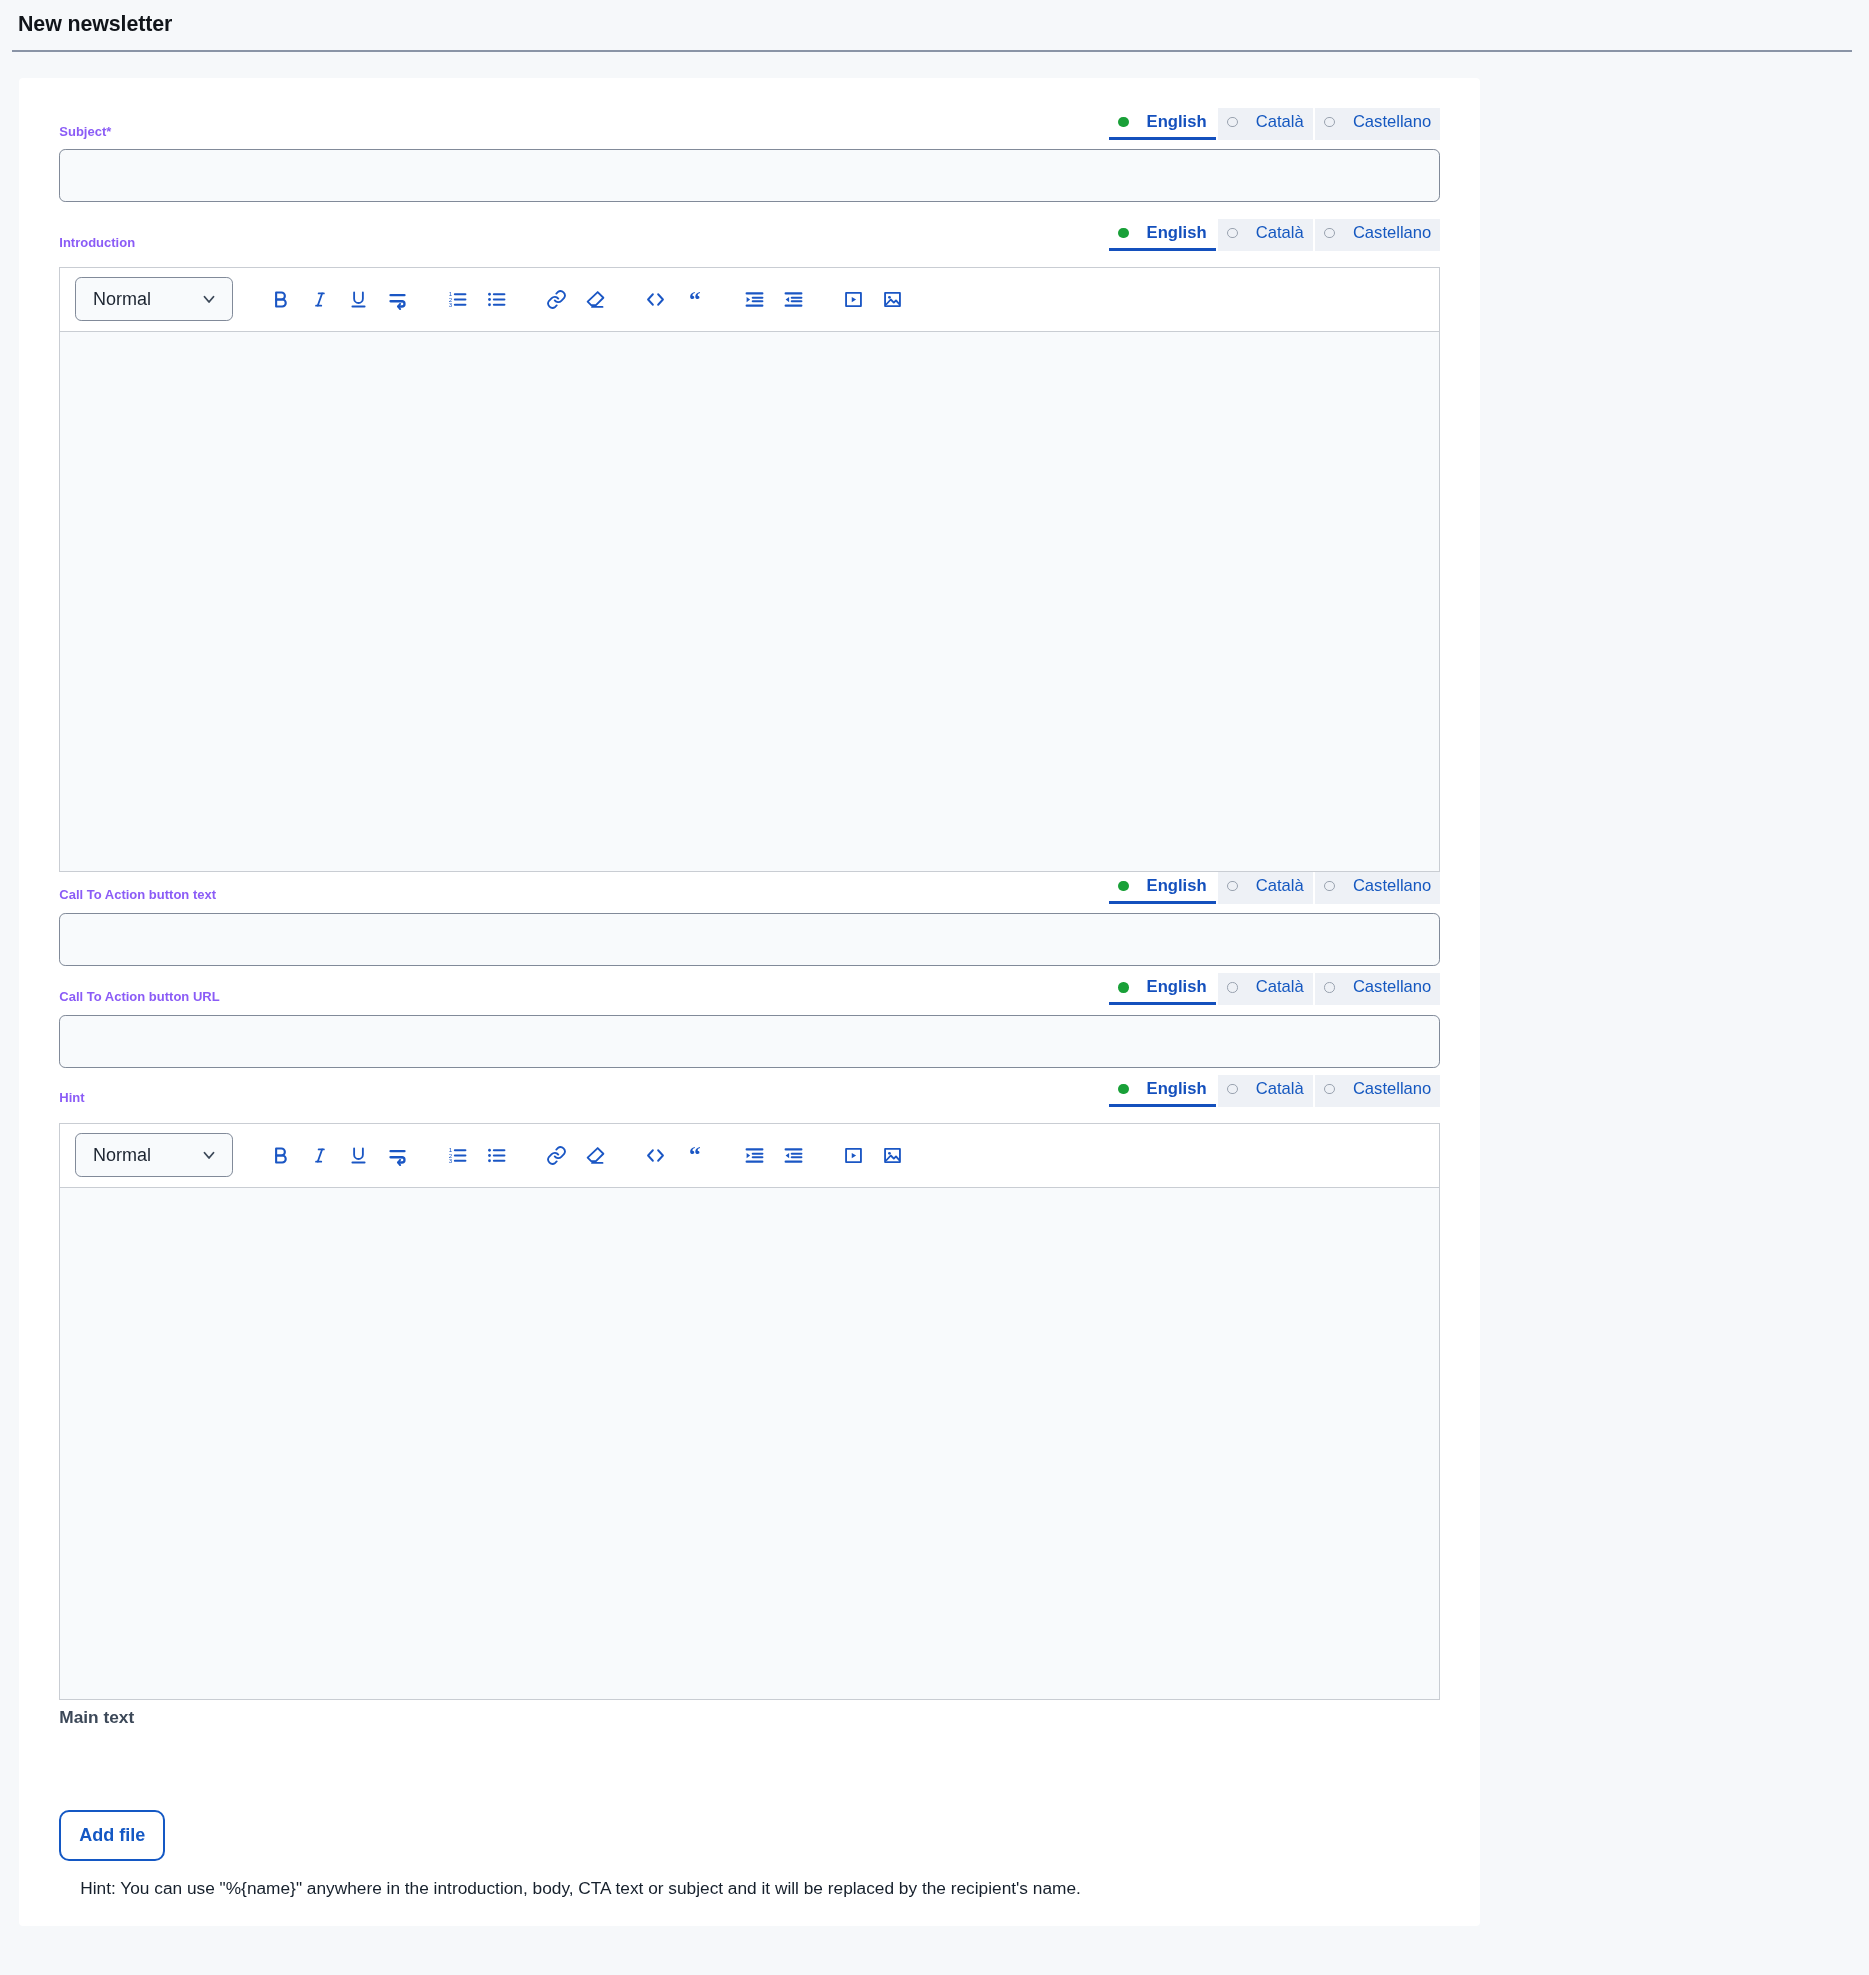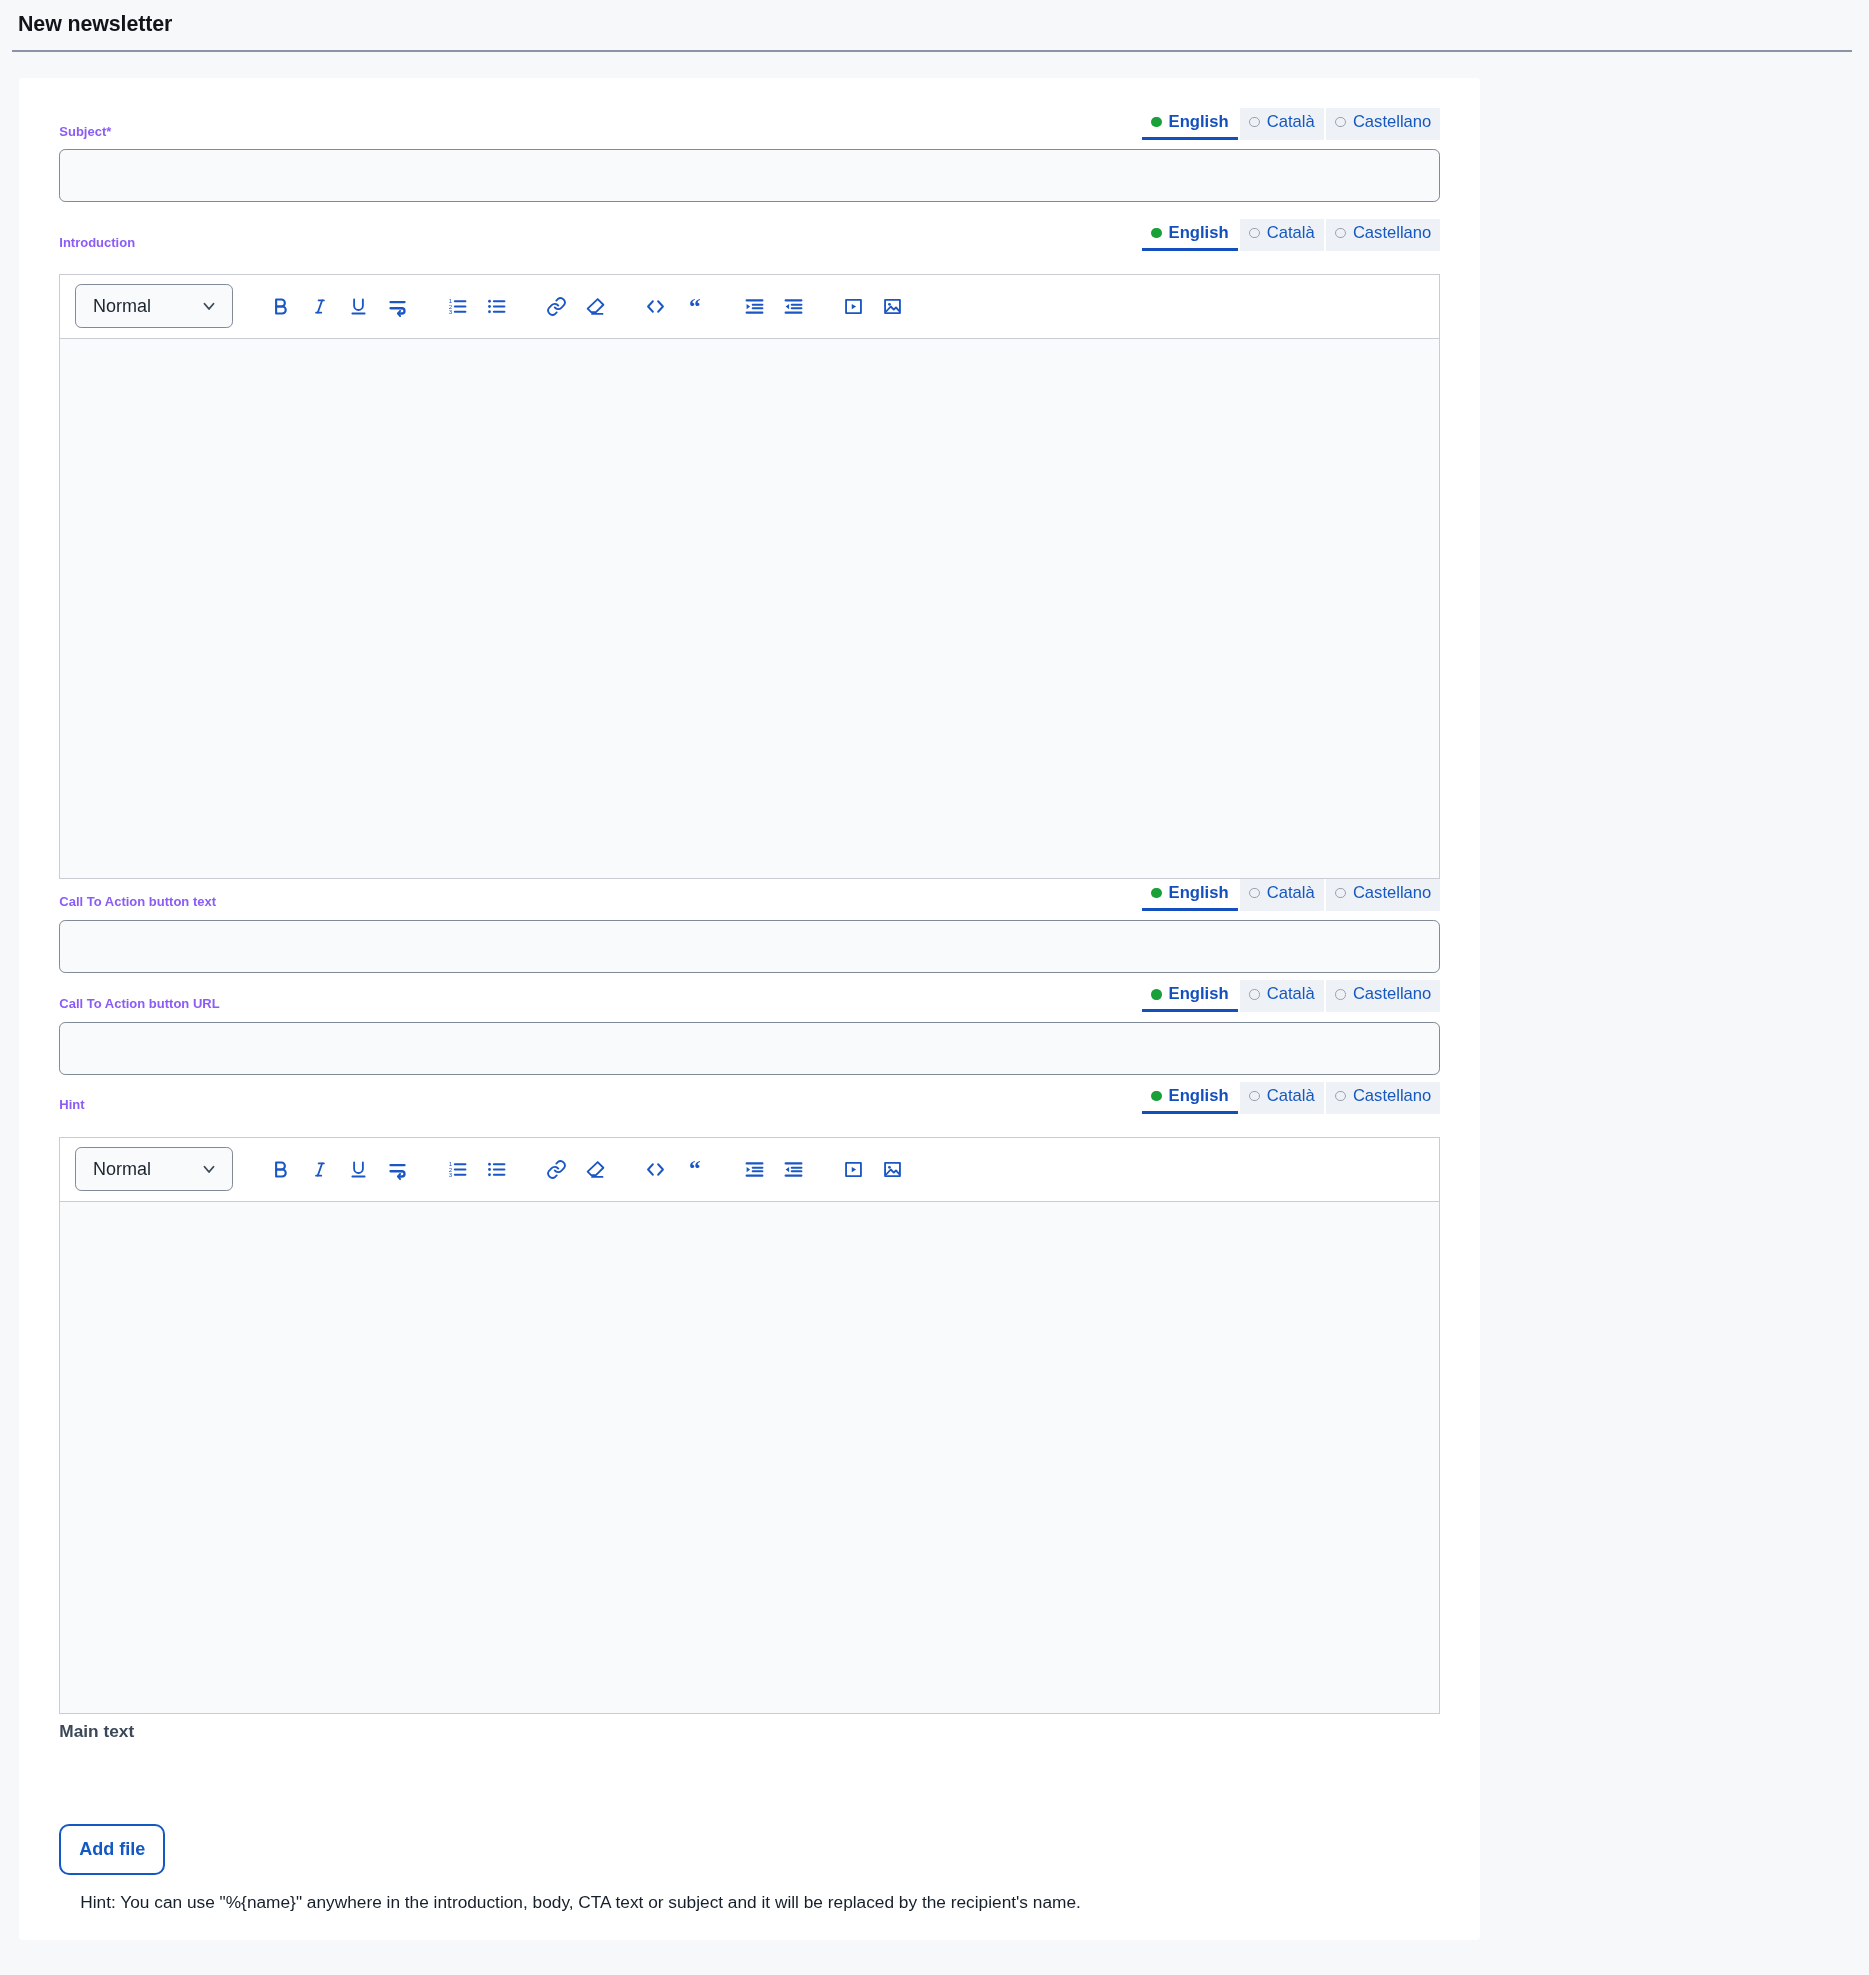--- a/index.html
+++ b/index.html
@@ -55,21 +55,21 @@
 
   
   .lang-tabs {
     display: flex;
     align-items: stretch;
     gap: 2.8px;
   }
   .lang-tab {
     display: flex;
     align-items: center;
-    gap: 7px;
+    gap: 18px;
     padding: 4.1px 9px 4.8px 9px;
     background: #eef1f6;
     font-size: 16.6px;
     color: #1558c0;
     line-height: 1.2;
     border-bottom: 3.5px solid transparent;
     cursor: pointer;
     white-space: nowrap;
   }
   .lang-tab.active {
@@ -98,21 +98,21 @@
     border-radius: 6.2px;
     font-size: 17.3px;
     color: #2b3442;
     padding: 0 12.4px;
     font-family: "Liberation Sans", sans-serif;
     outline: none;
   }
 
   
   .editor {
-    margin-top: 23px;
+    margin-top: 16px;
     border: 1.4px solid #c9cdd3;
     background: #ffffff;
   }
   .editor-toolbar {
     display: flex;
     align-items: center;
     height: 64px;
     padding: 0 15px;
     background: #ffffff;
     border-bottom: 1.4px solid #c9cdd3;

